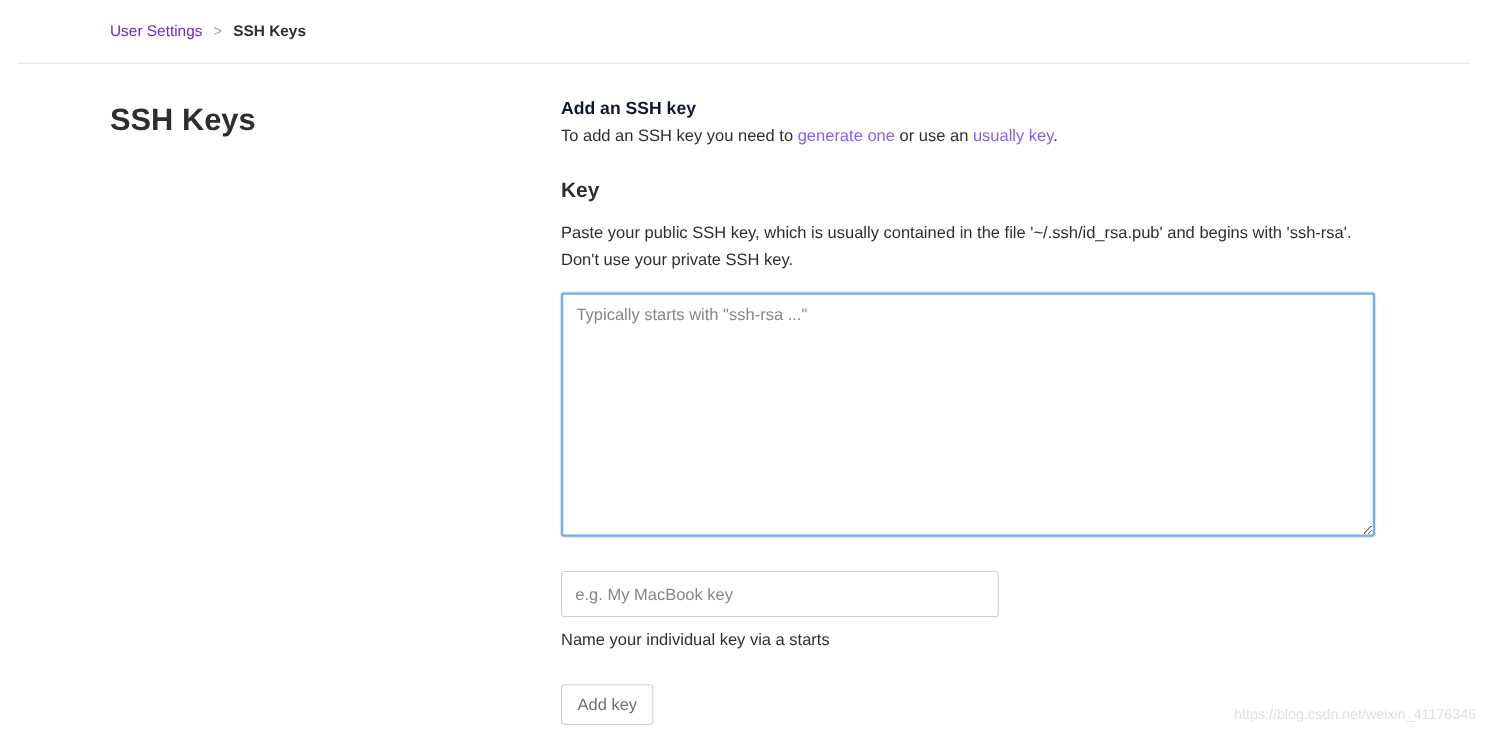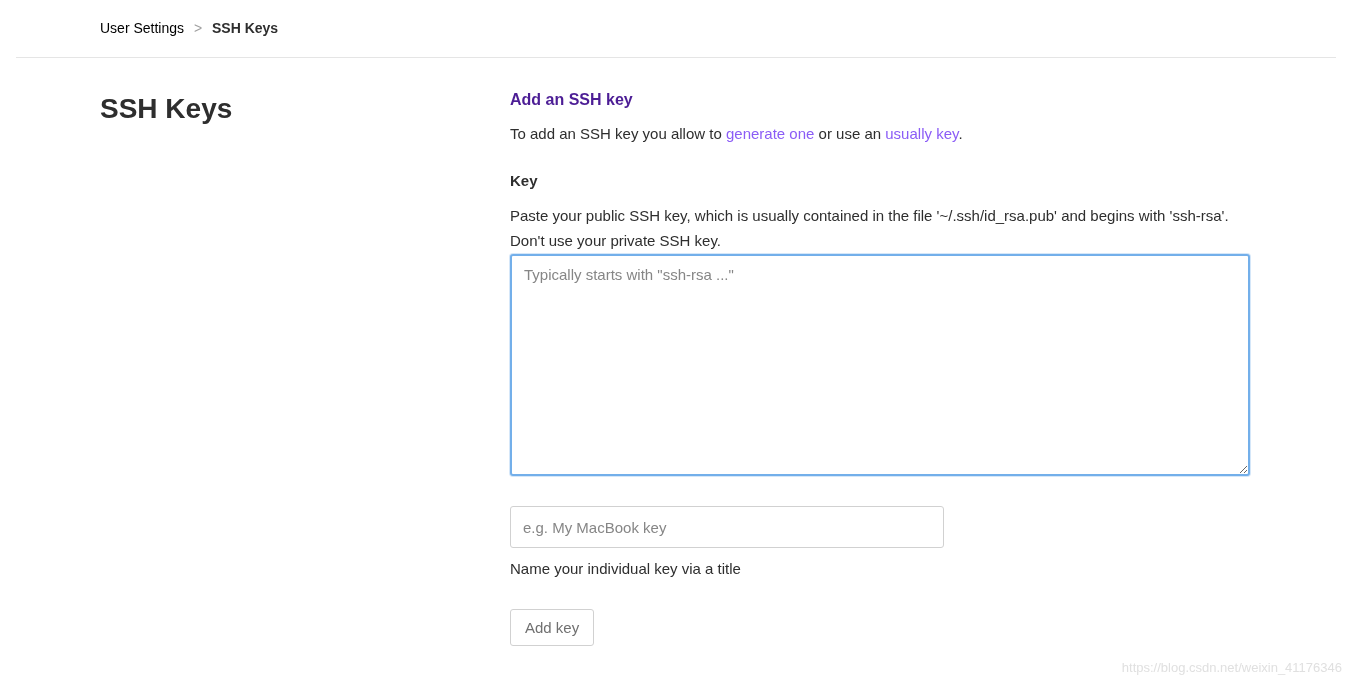--- a/index.html
+++ b/index.html
@@ -18,21 +18,21 @@
       max-width: 1352px;
       padding: 0 16px;
     }
     .breadcrumb {
       padding: 18px 0 18px 84px;
       font-size: 14px;
       color: #707070;
       border-bottom: 1px solid #e5e5e5;
     }
     .breadcrumb a {
-      color: #000000;
+      color: #6d28d9;
       text-decoration: none;
     }
     .breadcrumb .sep {
       margin: 0 6px;
       color: #a0a0a0;
     }
     .breadcrumb .current {
       color: #2e2e2e;
       font-weight: 600;
     }
@@ -56,64 +56,64 @@
       margin-bottom: 14px;
     }
     .page-desc {
       font-size: 15px;
       color: #2e2e2e;
       line-height: 1.7;
     }
     .section-heading {
       font-size: 16px;
       font-weight: 600;
-      color: #4c1d95;
-      margin-bottom: 10px;
+      color: #0f172a;
     }
     .help-text {
       font-size: 15px;
       color: #2e2e2e;
       margin-bottom: 24px;
       line-height: 1.6;
     }
     .help-text a {
       color: #8b5cf6;
       text-decoration: none;
     }
     .field-label {
-      font-size: 15px;
+      font-size: 19px;
       font-weight: 600;
       color: #2e2e2e;
       margin-bottom: 10px;
       display: block;
     }
     .field-desc {
       font-size: 15px;
       color: #2e2e2e;
+      margin-bottom: 16px;
       line-height: 1.7;
     }
     .key-textarea {
       width: 100%;
       height: 222px;
       padding: 10px 12px;
       font-size: 15px;
       font-family: inherit;
       color: #2e2e2e;
       border: 2px solid #73afea;
       border-radius: 3px;
       resize: vertical;
       outline: none;
       box-shadow: 0 0 0 1px rgba(115,175,234,0.3);
       margin-bottom: 24px;
     }
     .key-textarea::placeholder {
       color: #868686;
     }
     .title-input {
-      width: 434px;
+      width: 398px;
       height: 42px;
       padding: 8px 12px;
       font-size: 15px;
       font-family: inherit;
       color: #2e2e2e;
       border: 1px solid #d1d1d1;
       border-radius: 3px;
       outline: none;
       margin-bottom: 10px;
     }
@@ -130,21 +130,21 @@
       font-size: 15px;
       font-family: inherit;
       color: #707070;
       background: #ffffff;
       border: 1px solid #d1d1d1;
       border-radius: 3px;
       cursor: pointer;
     }
     .watermark {
       position: fixed;
-      bottom: 6px;
+      bottom: 24px;
       right: 10px;
       font-size: 13px;
       color: #e0e0e0;
       pointer-events: none;
     }
   </style>
 </head>
 <body>
 
 <div class="container">
@@ -155,28 +155,28 @@
   </div>
 
   <div class="content">
     <div class="left-col">
       <h1 class="page-title">SSH Keys</h1>
     </div>
 
     <div class="right-col">
       <h2 class="section-heading">Add an SSH key</h2>
       <p class="help-text">
-        <span>To add an SSH key you allow to </span><a href="#">generate one</a><span> or use an </span><a href="#">usually key</a><span>.</span>
+        <span>To add an SSH key you need to </span><a href="#">generate one</a><span> or use an </span><a href="#">usually key</a><span>.</span>
       </p>
 
       <label class="field-label">Key</label>
       <p class="field-desc">Paste your public SSH key, which is usually contained in the file '~/.ssh/id_rsa.pub' and begins with 'ssh-rsa'. Don't use your private SSH key.</p>
       <textarea class="key-textarea" placeholder="Typically starts with &quot;ssh-rsa ...&quot;" style=""></textarea>
 
       <input type="text" class="title-input" placeholder="e.g. My MacBook key" style="">
-      <p class="hint-text">Name your individual key via a title</p>
+      <p class="hint-text">Name your individual key via a starts</p>
 
       <button class="add-key-btn">Add key</button>
     </div>
   </div>
 </div>
 
 <div class="watermark">https://blog.csdn.net/weixin_41176346</div>
 
 </body></html>

